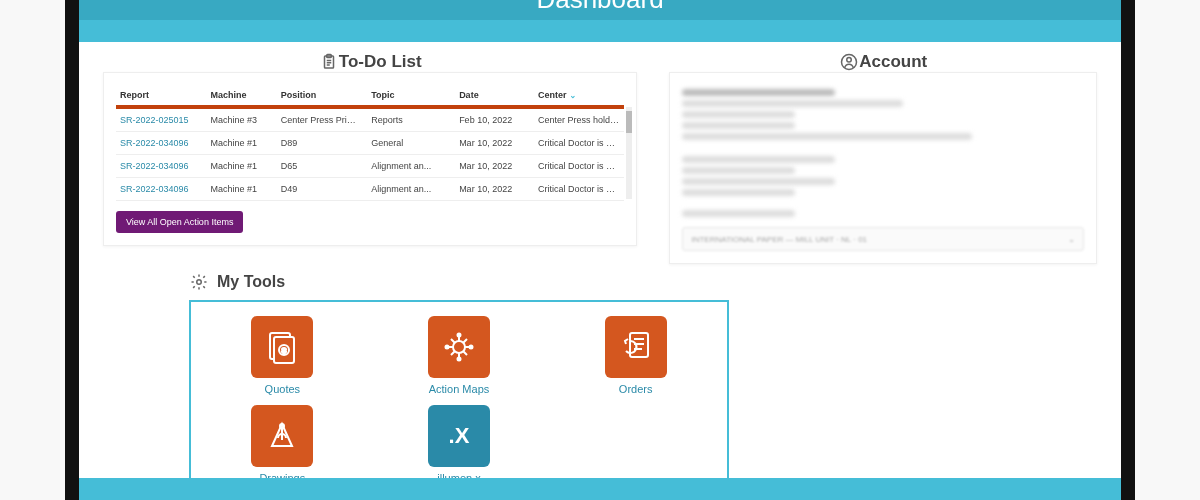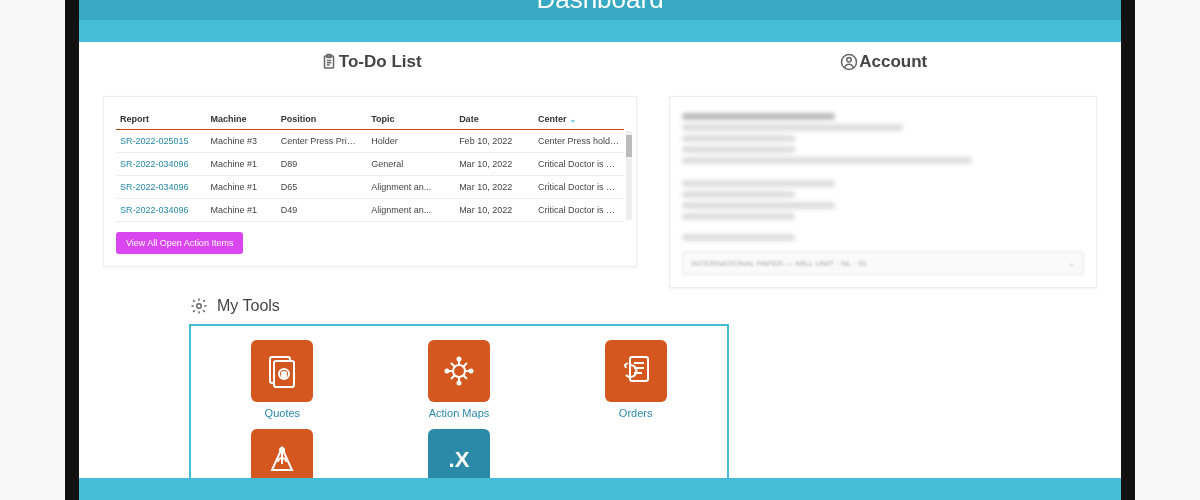--- a/index.html
+++ b/index.html
@@ -45,21 +45,21 @@
       gap: 32px;
       padding: 10px 24px 0 24px;
     }
     .col-left { flex: 1.25; }
     .col-right { flex: 1; }
     .section-head {
       display: flex;
       align-items: center;
       gap: 0;
       justify-content: center;
-      margin-bottom: 24px;
+      margin-bottom: 0;
     }
     .section-head h2 {
       font-size: 17px;
       font-weight: 600;
       color: #444;
     }
     .icon-box {
       width: 20px; height: 20px;
       display: inline-flex;
       align-items: center; justify-content: center;
@@ -74,21 +74,21 @@
     table {
       width: 100%;
       border-collapse: collapse;
       font-size: 9px;
       color: #444;
     }
     th {
       text-align: left;
       font-weight: 600;
       padding: 5px 4px;
-      border-bottom: 1px solid #c2410c;
+      border-bottom: 4px solid #c2410c;
       color: #333;
       position: relative;
     }
     th.sortable .chev {
       font-size: 8px;
       color: #45bdd7;
       margin-left: 3px;
     }
     td {
       padding: 6px 4px;
@@ -107,21 +107,21 @@
       background: #eee;
     }
     .scroll-thumb {
       width: 6px; height: 22px;
       background: #bbb;
       margin-top: 4px;
     }
     .btn-orange {
       margin-top: 10px;
       display: inline-block;
-      background: #d946ef;
+      background: #701a75;
       color: #fff;
       border: none;
       border-radius: 3px;
       padding: 6px 10px;
       font-size: 9px;
       cursor: pointer;
     }
     .account-card .blur-line {
       height: 7px;
       background: #ddd;
@@ -154,21 +154,21 @@
     }
     .tools-head {
       display: flex;
       align-items: center;
       gap: 8px;
       margin-bottom: 8px;
       justify-content: flex-start;
     }
     .tools-head h2 {
       font-size: 16px;
-      font-weight: 400;
+      font-weight: 700;
       color: #444;
     }
     .tools-card {
       border: 2px solid #45bdd7;
       padding: 14px 28px;
       display: grid;
       grid-template-columns: repeat(3, 1fr);
       column-gap: 50px;
       row-gap: 10px;
     }
@@ -229,21 +229,21 @@
                 <th>Topic</th>
                 <th>Date</th>
                 <th class="sortable"><span>Center</span><span class="chev">⌄</span></th>
               </tr>
             </thead>
             <tbody>
               <tr>
                 <td class="link">SR-2022-025015</td>
                 <td>Machine #3</td>
                 <td>Center Press Primary</td>
-                <td>Holder</td>
+                <td>Reports</td>
                 <td>Feb 10, 2022</td>
                 <td>Center Press holder...</td>
               </tr>
               <tr>
                 <td class="link">SR-2022-034096</td>
                 <td>Machine #1</td>
                 <td>D89</td>
                 <td>General</td>
                 <td>Mar 10, 2022</td>
                 <td>Critical Doctor is mi...</td>

